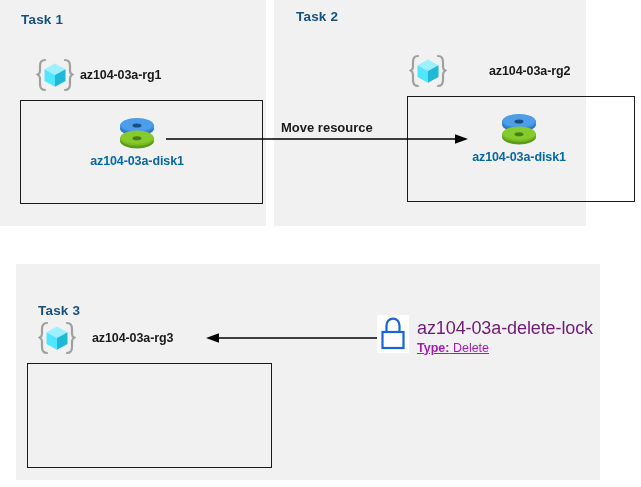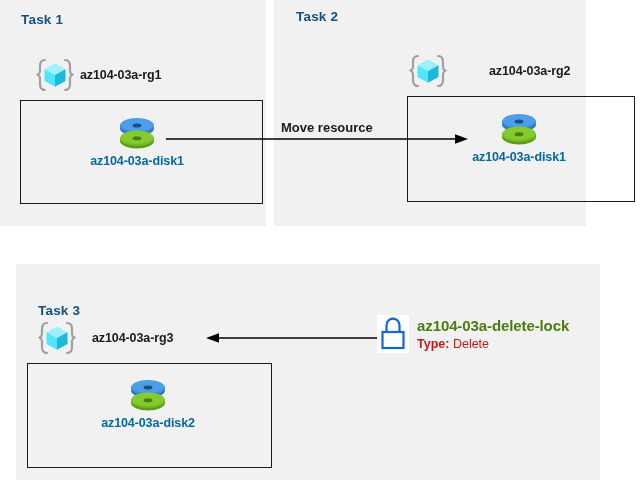--- a/index.html
+++ b/index.html
@@ -131,31 +131,32 @@
   }
   .lock-icon {
     width: 32px;
     height: 38px;
     flex: 0 0 auto;
     display: block;
     background: #ffffff;
   }
   .lock-text { margin-left: 8px; margin-top: 2px; }
   .lock-name {
-    font-size: 15px;
-    font-weight: bold;
-    color: #4d7c0f;
+    font-size: 18px;
+    font-weight: normal;
+    color: #701a75;
     letter-spacing: -0.1px;
     line-height: 1.25;
   }
   .lock-type {
     font-size: 12.5px;
-    color: #b91c1c;
+    color: #a21caf;
     line-height: 1.25;
     margin-top: 1px;
+    text-decoration: underline;
   }
   .lock-type b { font-weight: bold; }
   .lock-type .lock-type-val { font-weight: normal; }
 </style>
 </head>
 <body>
 
 <div class="canvas">
 
   <div class="panel" id="panel-task1">
@@ -235,33 +236,20 @@
         <path d="M29 3 C33 3 34 6 34 9 L34 14 C34 16 35 17 36.2 17.6 C35 18.3 34 19.2 34 21.4 L34 27 C34 30.5 33 33 29 33" fill="none" stroke="#a0a0a0" stroke-width="2.2" stroke-linecap="round"></path>
         <polygon points="19,6.5 29.5,12.3 19,18.1 8.5,12.3" fill="#9cf0ff"></polygon>
         <polygon points="8.5,12.3 19,18.1 19,29.8 8.5,24.0" fill="#50e6ff"></polygon>
         <polygon points="19,18.1 29.5,12.3 29.5,24.0 19,29.8" fill="#1fb8d9"></polygon>
       </svg>
       <span class="rg-label">az104-03a-rg3</span>
     </div>
 
     <div class="inner-box" id="box-task3"></div>
 
-    <div class="disk-node" id="disk-task3">
-      <svg class="disk-icon" viewBox="0 0 48 44">
-        <ellipse cx="24" cy="18.5" rx="17" ry="7.4" fill="#2f78c4"></ellipse>
-        <ellipse cx="24" cy="15.8" rx="17" ry="7.4" fill="#3a8fdc"></ellipse>
-        <ellipse cx="24" cy="14.6" rx="16.2" ry="6.6" fill="#4c9ee8"></ellipse>
-        <ellipse cx="24" cy="15.6" rx="4.4" ry="2.0" fill="#1a4e82"></ellipse>
-        <ellipse cx="24" cy="31.0" rx="17" ry="7.4" fill="#5c9c18"></ellipse>
-        <ellipse cx="24" cy="28.4" rx="17" ry="7.4" fill="#76bc21"></ellipse>
-        <ellipse cx="24" cy="27.2" rx="16.2" ry="6.6" fill="#86cb2e"></ellipse>
-        <ellipse cx="24" cy="28.2" rx="4.4" ry="2.0" fill="#4a7d15"></ellipse>
-      </svg>
-      <div class="disk-label">az104-03a-disk2</div>
-    </div>
   </div>
 
   <svg class="arrow-svg" id="arrow-lock" viewBox="0 0 172 20">
     <line x1="172" y1="10" x2="11" y2="10" stroke="#000000" stroke-width="1.6"></line>
     <polygon points="0,10 13,5.2 13,14.8" fill="#000000"></polygon>
   </svg>
 
   <div id="lock-node">
     <svg class="lock-icon" viewBox="0 0 32 38">
       <path d="M9.5 17 L9.5 10.5 C9.5 6.6 12.4 3.6 16 3.6 C19.6 3.6 22.5 6.6 22.5 10.5 L22.5 17" fill="none" stroke="#1565d8" stroke-width="2.2"></path>

